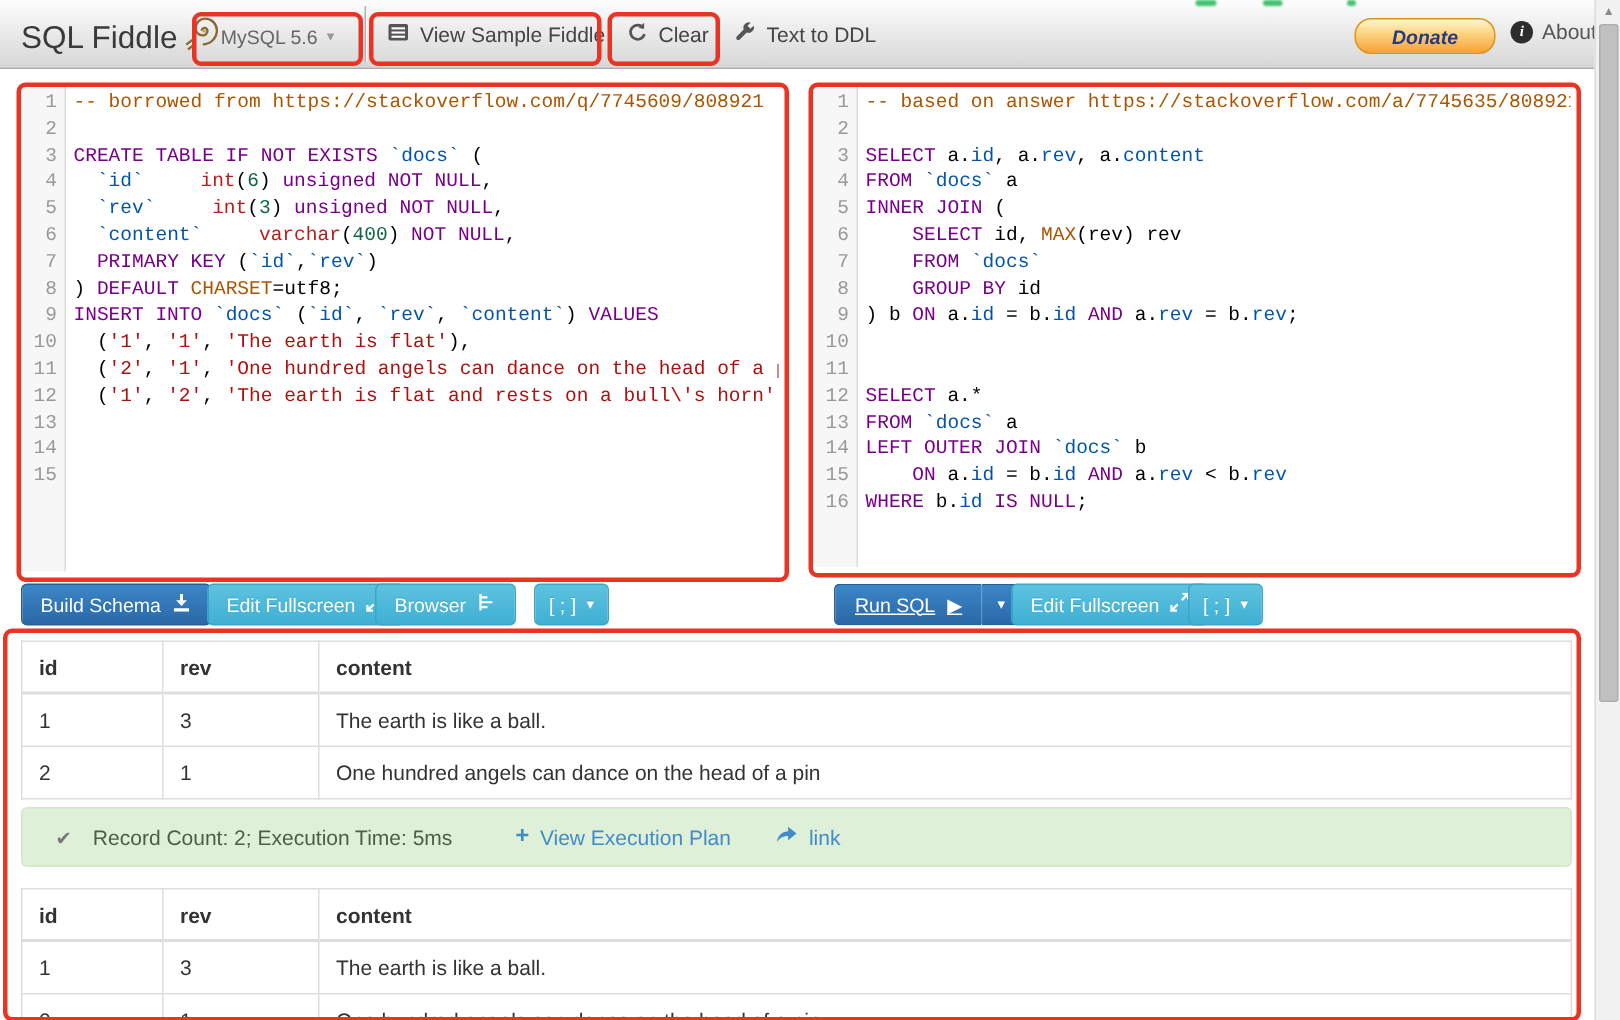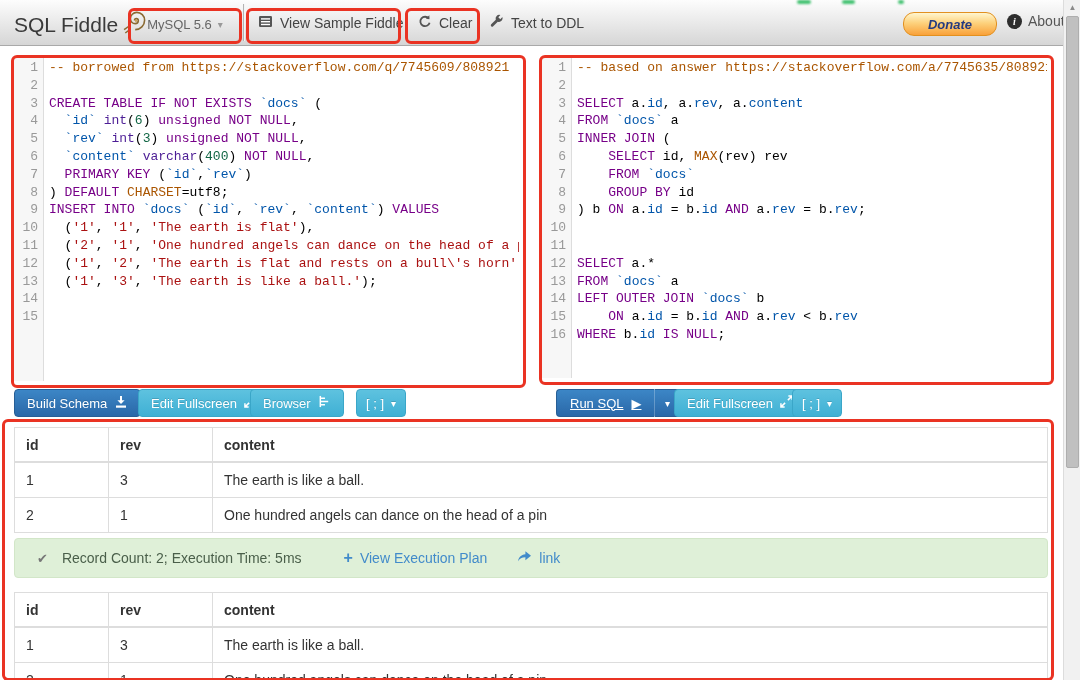--- a/index.html
+++ b/index.html
@@ -40,21 +40,21 @@
   #right-editor{left:542px;top:57px;width:505px;height:321px;}
   .gutter{width:30px;background:#f7f7f7;border-right:1px solid #ddd;flex:0 0 auto;
           padding-top:3px;box-sizing:border-box;}
   .ln{height:17.8px;line-height:17.8px;font:13px "Liberation Mono",monospace;color:#999;
       text-align:right;padding-right:5px;}
   .code{flex:1;padding:3px 0 0 5px;}
   .cl{height:17.8px;line-height:17.8px;font:13px "Liberation Mono",monospace;white-space:pre;color:#000;}
   .tk-c{color:#aa5500;}
   .tk-k{color:#770088;}
   .tk-i{color:#0055aa;}
-  .tk-t{color:#4c1d95;}
+  .tk-t{color:#b91c1c;margin-left:30px;}
   .tk-s{color:#aa1111;}
   .tk-n{color:#116644;}
   .tk-b{color:#aa5500;}
   .tk-p{color:#000;}
 
   
   .abtn{position:absolute;top:389px;height:28px;box-sizing:border-box;border-radius:4px;
         color:#fff;font-size:13px;display:flex;align-items:center;justify-content:center;
         gap:7px;padding:0 12px;cursor:pointer;border:1px solid transparent;
         font-family:"Liberation Sans",sans-serif;text-shadow:0 -1px 0 rgba(0,0,0,.15);}
@@ -210,21 +210,20 @@
         <div class="cl"><span class="tk-k">CREATE TABLE IF NOT EXISTS</span><span class="tk-p"> </span><span class="tk-i">`docs`</span><span class="tk-p"> (</span></div>
         <div class="cl"><span class="tk-p">  </span><span class="tk-i">`id`</span><span class="tk-p"> </span><span class="tk-t">int</span><span class="tk-p">(</span><span class="tk-n">6</span><span class="tk-p">) </span><span class="tk-k">unsigned</span><span class="tk-p"> </span><span class="tk-k">NOT NULL</span><span class="tk-p">,</span></div>
         <div class="cl"><span class="tk-p">  </span><span class="tk-i">`rev`</span><span class="tk-p"> </span><span class="tk-t">int</span><span class="tk-p">(</span><span class="tk-n">3</span><span class="tk-p">) </span><span class="tk-k">unsigned</span><span class="tk-p"> </span><span class="tk-k">NOT NULL</span><span class="tk-p">,</span></div>
         <div class="cl"><span class="tk-p">  </span><span class="tk-i">`content`</span><span class="tk-p"> </span><span class="tk-t">varchar</span><span class="tk-p">(</span><span class="tk-n">400</span><span class="tk-p">) </span><span class="tk-k">NOT NULL</span><span class="tk-p">,</span></div>
         <div class="cl"><span class="tk-p">  </span><span class="tk-k">PRIMARY KEY</span><span class="tk-p"> (</span><span class="tk-i">`id`</span><span class="tk-p">,</span><span class="tk-i">`rev`</span><span class="tk-p">)</span></div>
         <div class="cl"><span class="tk-p">) </span><span class="tk-k">DEFAULT</span><span class="tk-p"> </span><span class="tk-b">CHARSET</span><span class="tk-p">=utf8;</span></div>
         <div class="cl"><span class="tk-k">INSERT INTO</span><span class="tk-p"> </span><span class="tk-i">`docs`</span><span class="tk-p"> (</span><span class="tk-i">`id`</span><span class="tk-p">, </span><span class="tk-i">`rev`</span><span class="tk-p">, </span><span class="tk-i">`content`</span><span class="tk-p">) </span><span class="tk-k">VALUES</span></div>
         <div class="cl"><span class="tk-p">  (</span><span class="tk-s">'1'</span><span class="tk-p">, </span><span class="tk-s">'1'</span><span class="tk-p">, </span><span class="tk-s">'The earth is flat'</span><span class="tk-p">),</span></div>
         <div class="cl"><span class="tk-p">  (</span><span class="tk-s">'2'</span><span class="tk-p">, </span><span class="tk-s">'1'</span><span class="tk-p">, </span><span class="tk-s">'One hundred angels can dance on the head of a pin'</span></div>
         <div class="cl"><span class="tk-p">  (</span><span class="tk-s">'1'</span><span class="tk-p">, </span><span class="tk-s">'2'</span><span class="tk-p">, </span><span class="tk-s">'The earth is flat and rests on a bull\'s horn'</span><span class="tk-p">),</span></div>
-        <div class="cl"><span class="tk-p">  (</span><span class="tk-s">'1'</span><span class="tk-p">, </span><span class="tk-s">'3'</span><span class="tk-p">, </span><span class="tk-s">'The earth is like a ball.'</span><span class="tk-p">);</span></div>
         <div class="cl">&nbsp;</div>
         <div class="cl">&nbsp;</div>
       </div>
   </div>
 
   <div class="editor" id="right-editor">
     <div class="gutter">
         <div class="ln">1</div>
         <div class="ln">2</div>
         <div class="ln">3</div>

